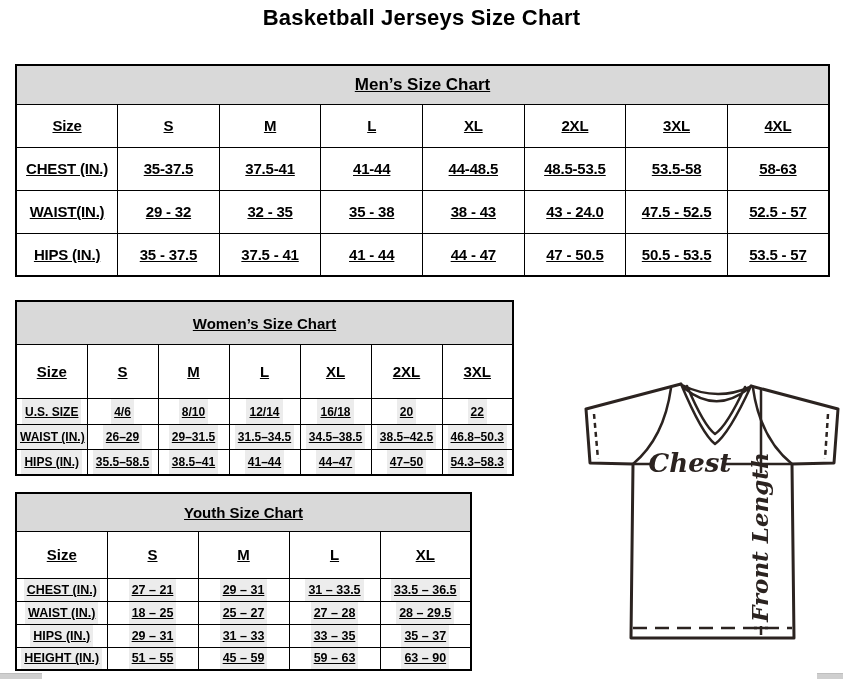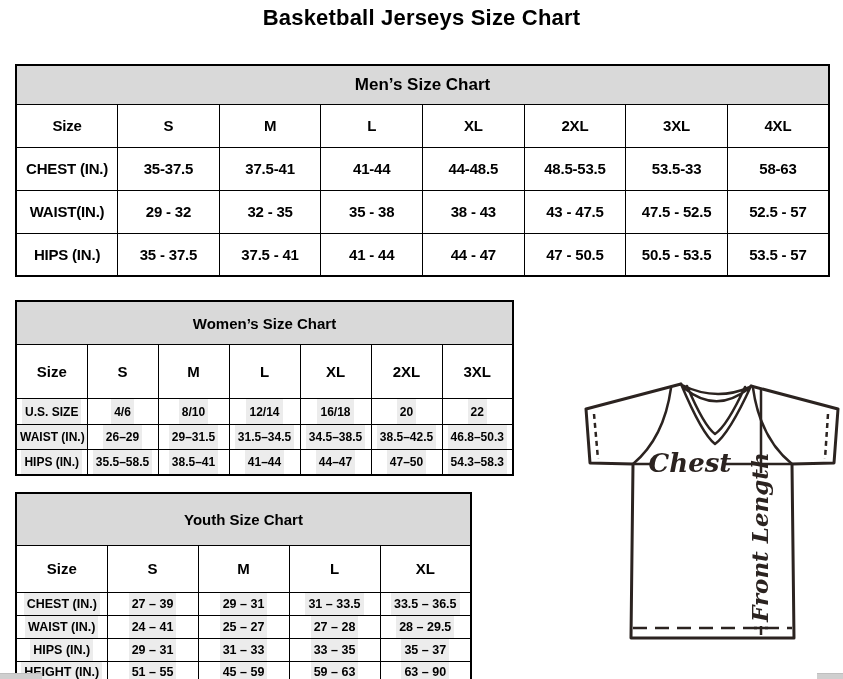--- a/index.html
+++ b/index.html
@@ -8,21 +8,21 @@
     background:#ffffff;color:#000;
     font-family:"Liberation Sans",sans-serif;
   }
   .page-title{
     position:absolute;top:5px;left:0;width:100%;margin:0;
     text-align:center;font-size:22px;font-weight:bold;letter-spacing:.2px;
   }
   .tbl{position:absolute}
   .tbl table{
     border-collapse:collapse;table-layout:fixed;
-    width:100%;height:100%;border:2px solid #000;
+    width:100%;height:100%;border:2px solid #000;text-decoration:underline;
   }
   .tbl td{
     border:1.5px solid #000;text-align:center;vertical-align:middle;
     padding:0;font-weight:bold;white-space:nowrap;overflow:hidden;
   }
   .tbl td.band{background:var(--hdr,#d9d9d9)}
   
   .mens{left:15px;top:64px;width:815px;height:212px}
   .mens tr.r-band{height:39px}
   .mens tr.r-hdr{height:43px}
@@ -31,21 +31,21 @@
   .mens td.band{font-size:17px;letter-spacing:0}
   
   .womens{left:15px;top:300px;width:499px;height:176px}
   .womens tr.r-band{height:38px}
   .womens tr.r-hdr{height:47px}
   .womens tr.r-data{height:22px}
   .womens td{font-size:15px}
   .womens tr.r-data td{font-size:12px}
   
   .youth{left:15px;top:492px;width:457px;height:177px}
-  .youth tr.r-band{height:52px}
+  .youth tr.r-band{height:38px}
   .youth tr.r-hdr{height:47px}
   .youth tr.r-data{height:23px}
   .youth td{font-size:15px}
   .youth tr.r-data td{font-size:12.5px}
   
   .hl tr.r-data span.cv{background:var(--hilite,#ececec);padding:16px 3px}
   
   .diagram{position:absolute;left:560px;top:360px;width:282px;height:268px;margin:16px}
   .diagram svg{display:block;width:100%;height:100%}
   .diagram text{
@@ -78,30 +78,30 @@
           <td><span class="cv">3XL</span></td>
           <td><span class="cv">4XL</span></td>
         </tr>
         <tr class="r-data">
           <td><span class="cv">CHEST (IN.)</span></td>
           <td><span class="cv">35-37.5</span></td>
           <td><span class="cv">37.5-41</span></td>
           <td><span class="cv">41-44</span></td>
           <td><span class="cv">44-48.5</span></td>
           <td><span class="cv">48.5-53.5</span></td>
-          <td><span class="cv">53.5-33</span></td>
+          <td><span class="cv">53.5-58</span></td>
           <td><span class="cv">58-63</span></td>
         </tr>
         <tr class="r-data">
           <td><span class="cv">WAIST(IN.)</span></td>
           <td><span class="cv">29 - 32</span></td>
           <td><span class="cv">32 - 35</span></td>
           <td><span class="cv">35 - 38</span></td>
           <td><span class="cv">38 - 43</span></td>
-          <td><span class="cv">43 - 47.5</span></td>
+          <td><span class="cv">43 - 24.0</span></td>
           <td><span class="cv">47.5 - 52.5</span></td>
           <td><span class="cv">52.5 - 57</span></td>
         </tr>
         <tr class="r-data">
           <td><span class="cv">HIPS (IN.)</span></td>
           <td><span class="cv">35 - 37.5</span></td>
           <td><span class="cv">37.5 - 41</span></td>
           <td><span class="cv">41 - 44</span></td>
           <td><span class="cv">44 - 47</span></td>
           <td><span class="cv">47 - 50.5</span></td>
@@ -164,28 +164,28 @@
         </tr>
         <tr class="r-hdr">
           <td><span class="cv">Size</span></td>
           <td><span class="cv">S</span></td>
           <td><span class="cv">M</span></td>
           <td><span class="cv">L</span></td>
           <td><span class="cv">XL</span></td>
         </tr>
         <tr class="r-data">
           <td><span class="cv">CHEST (IN.)</span></td>
-          <td><span class="cv">27 – 39</span></td>
+          <td><span class="cv">27 – 21</span></td>
           <td><span class="cv">29 – 31</span></td>
           <td><span class="cv">31 – 33.5</span></td>
           <td><span class="cv">33.5 – 36.5</span></td>
         </tr>
         <tr class="r-data">
           <td><span class="cv">WAIST (IN.)</span></td>
-          <td><span class="cv">24 – 41</span></td>
+          <td><span class="cv">18 – 25</span></td>
           <td><span class="cv">25 – 27</span></td>
           <td><span class="cv">27 – 28</span></td>
           <td><span class="cv">28 – 29.5</span></td>
         </tr>
         <tr class="r-data">
           <td><span class="cv">HIPS (IN.)</span></td>
           <td><span class="cv">29 – 31</span></td>
           <td><span class="cv">31 – 33</span></td>
           <td><span class="cv">33 – 35</span></td>
           <td><span class="cv">35 – 37</span></td>

